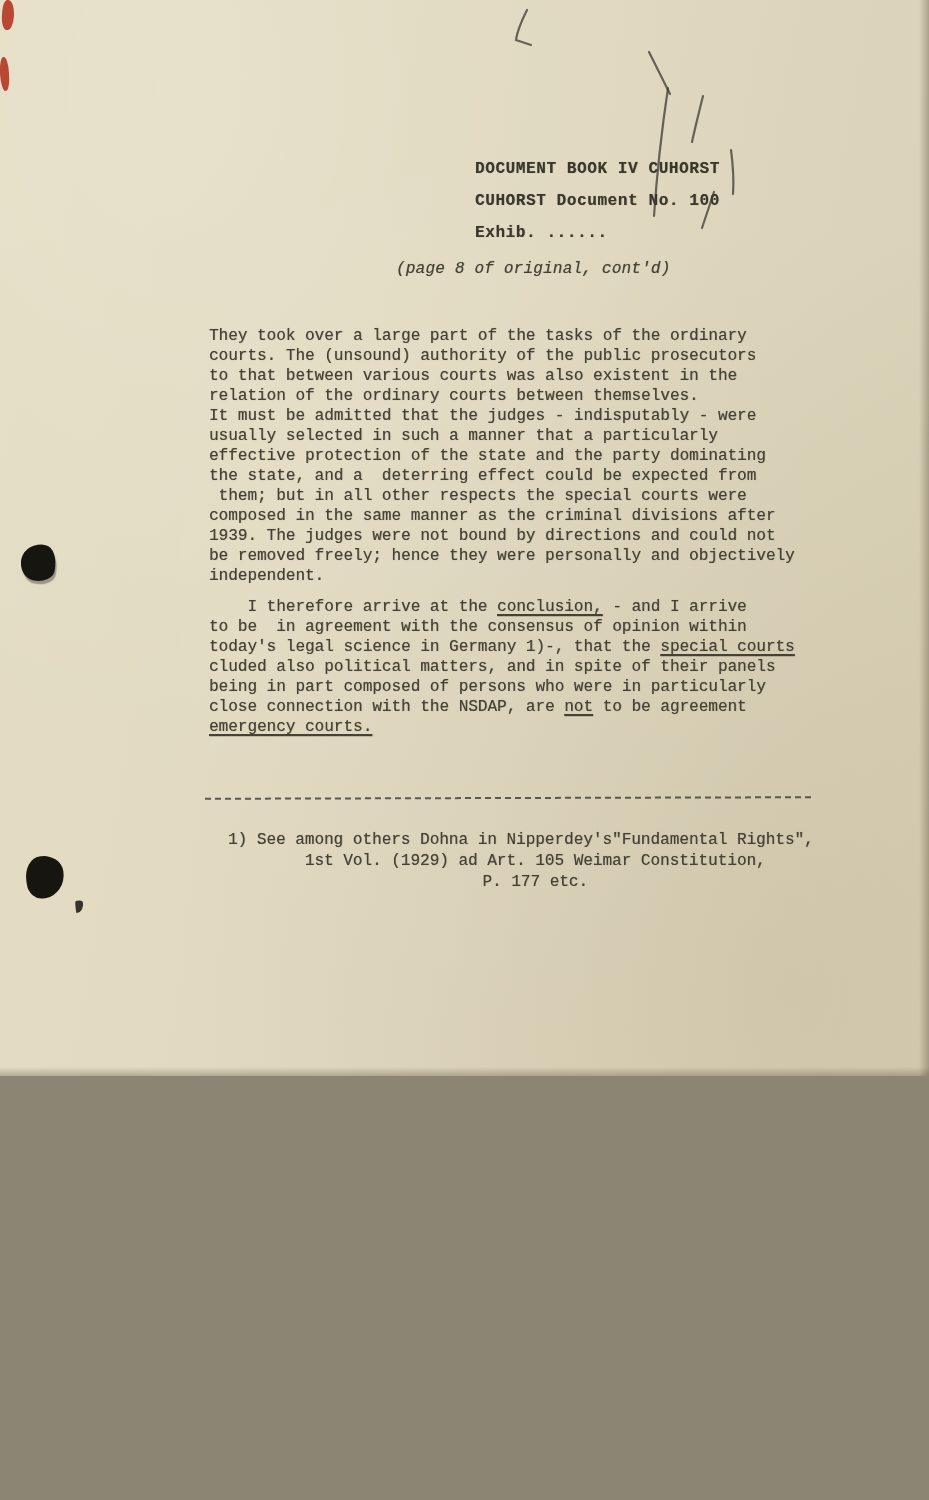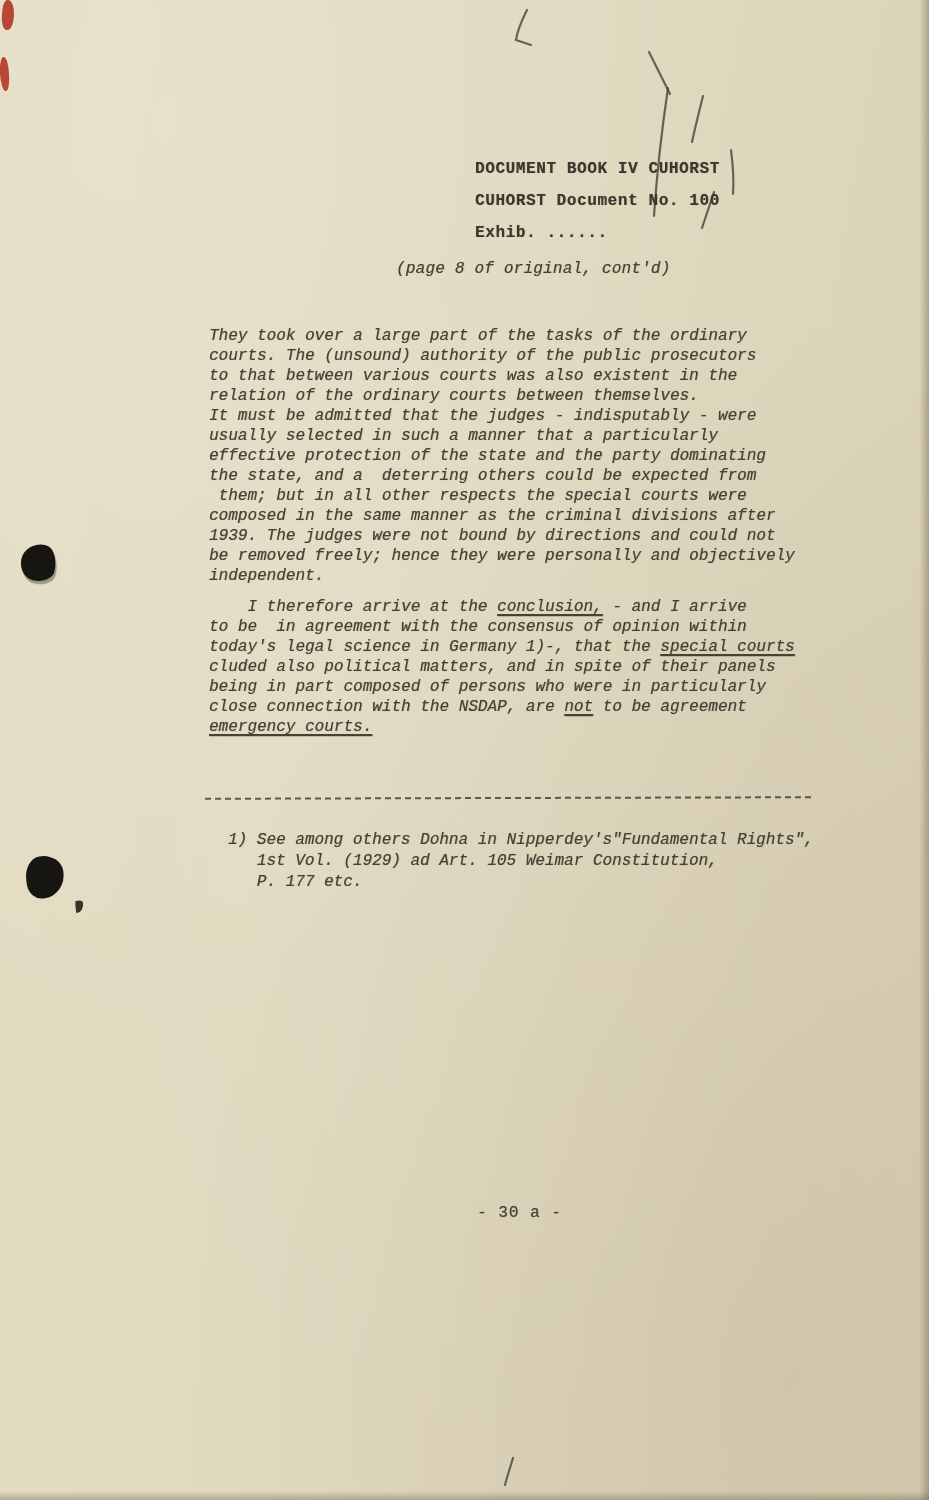--- a/index.html
+++ b/index.html
@@ -1,19 +1,19 @@
 <!DOCTYPE html>
 <html><head>
 <meta charset="utf-8">
 <style>
   * { margin:0; padding:0; box-sizing:border-box; }
   html,body { background:#8d8574; }
   .scan {
     position:relative;
-    width:929px; height:1500px;
+    width:929px; height:1076px;
     margin:0;
     overflow:hidden;
     font-family:"Liberation Mono","DejaVu Sans Mono",monospace;
     background:
       radial-gradient(ellipse at 18% 8%, rgba(255,255,255,0.16), transparent 48%),
       radial-gradient(ellipse at 85% 92%, rgba(135,120,88,0.14), transparent 55%),
       radial-gradient(ellipse at 50% 55%, rgba(255,255,255,0.05), transparent 60%),
       linear-gradient(100deg,#e4ddc4 0%,#e0d8bf 55%,#d9d1b6 100%);
   }
   .typeface {
@@ -25,31 +25,31 @@
     font-size:16px; font-weight:bold; line-height:32px;
     letter-spacing:0.6px; color:#3a372c;
   }
   .subheading {
     position:absolute; left:396px; top:260px;
     font-size:16px; letter-spacing:0.2px;font-style:italic;
   }
   .para { position:absolute; font-size:16px; line-height:20px; }
   .para1 { left:209px; top:326px; }
   .para2 { left:209px; top:597px; }
-  .tline { white-space:pre;font-style:italic; }
+  .tline { white-space:pre; }
   .u { text-decoration:underline; text-decoration-thickness:1.5px; text-underline-offset:3px; }
   .separator {
     position:absolute; left:205px; top:797px; width:606px; height:0;
     border-top:2.5px dashed #45433a;
     transform:rotate(-0.15deg);
     opacity:0.85;
   }
   .footnote {
     position:absolute; left:228px; top:830px;
-    font-size:16px; line-height:21px;
+    font-size:16px; line-height:21px;text-align:center;
   }
   .page-number {
     position:absolute; left:477px; top:1204px;
     font-size:16px; letter-spacing:1px;
   }
   .ink-blot { position:absolute; background:#17150f; }
   #blot1 {
     left:21px; top:544px; width:35px; height:37px;
     border-radius:60% 40% 55% 45% / 50% 65% 35% 50%;
     transform:rotate(12deg);
@@ -100,21 +100,21 @@
   <div class="subheading typeface">(page 8 of original, cont'd)</div>
 
   <div class="para para1 typeface">
       <div class="tline"><span>They took over a large part of the tasks of the ordinary</span></div>
       <div class="tline"><span>courts. The (unsound) authority of the public prosecutors</span></div>
       <div class="tline"><span>to that between various courts was also existent in the</span></div>
       <div class="tline"><span>relation of the ordinary courts between themselves.</span></div>
       <div class="tline"><span>It must be admitted that the judges - indisputably - were</span></div>
       <div class="tline"><span>usually selected in such a manner that a particularly</span></div>
       <div class="tline"><span>effective protection of the state and the party dominating</span></div>
-      <div class="tline"><span>the state, and a  deterring others could be expected from</span></div>
+      <div class="tline"><span>the state, and a  deterring effect could be expected from</span></div>
       <div class="tline"><span> them; but in all other respects the special courts were</span></div>
       <div class="tline"><span>composed in the same manner as the criminal divisions after</span></div>
       <div class="tline"><span>1939. The judges were not bound by directions and could not</span></div>
       <div class="tline"><span>be removed freely; hence they were personally and objectively</span></div>
       <div class="tline"><span>independent.</span></div>
     </div>
 
   <div class="para para2 typeface">
       <div class="tline"><span>    I therefore arrive at the </span><span class="u">conclusion,</span><span> - and I arrive</span></div>
       <div class="tline"><span>to be  in agreement with the consensus of opinion within</span></div>

